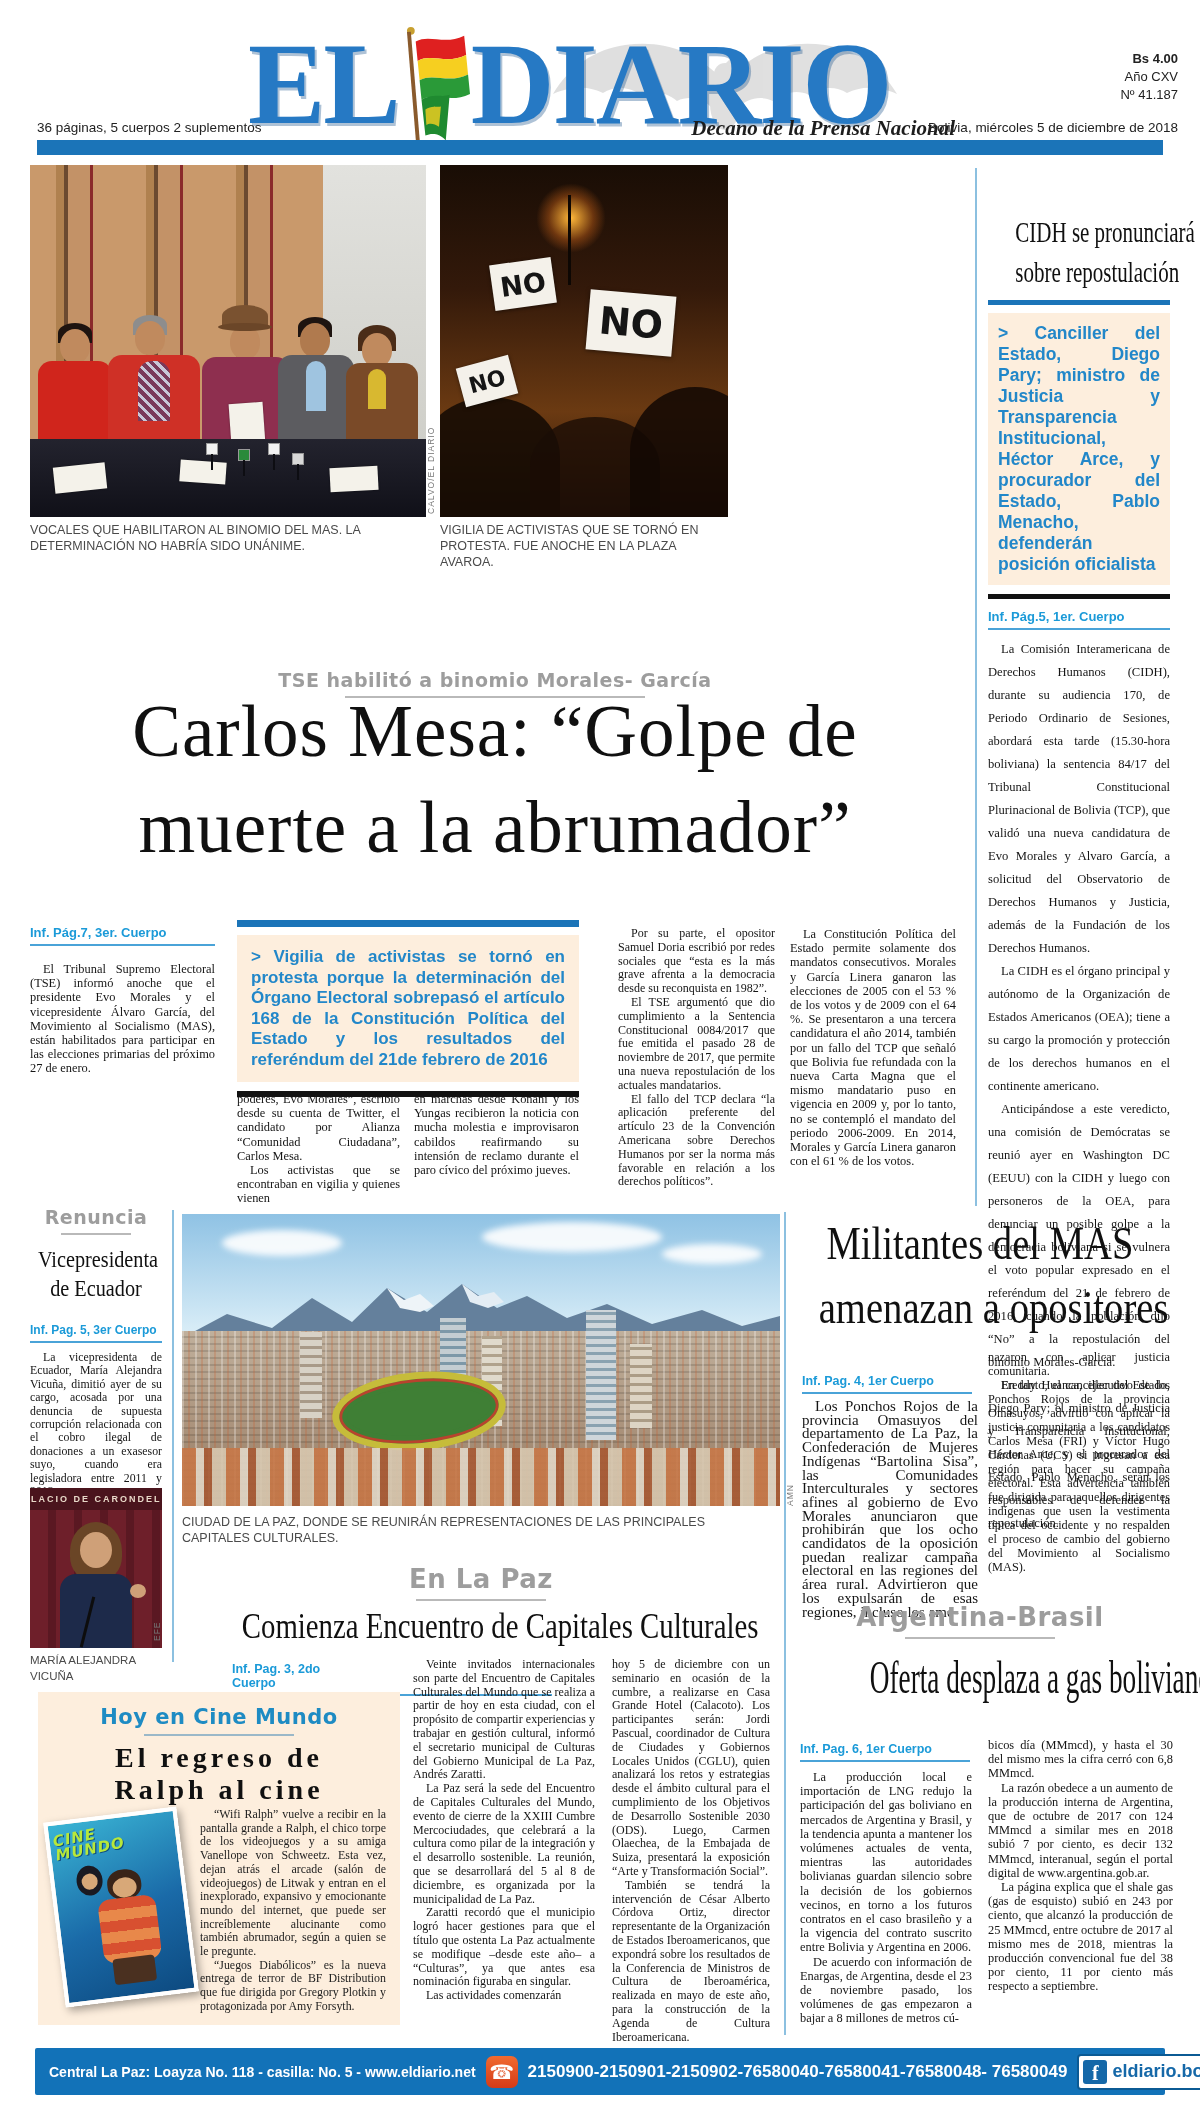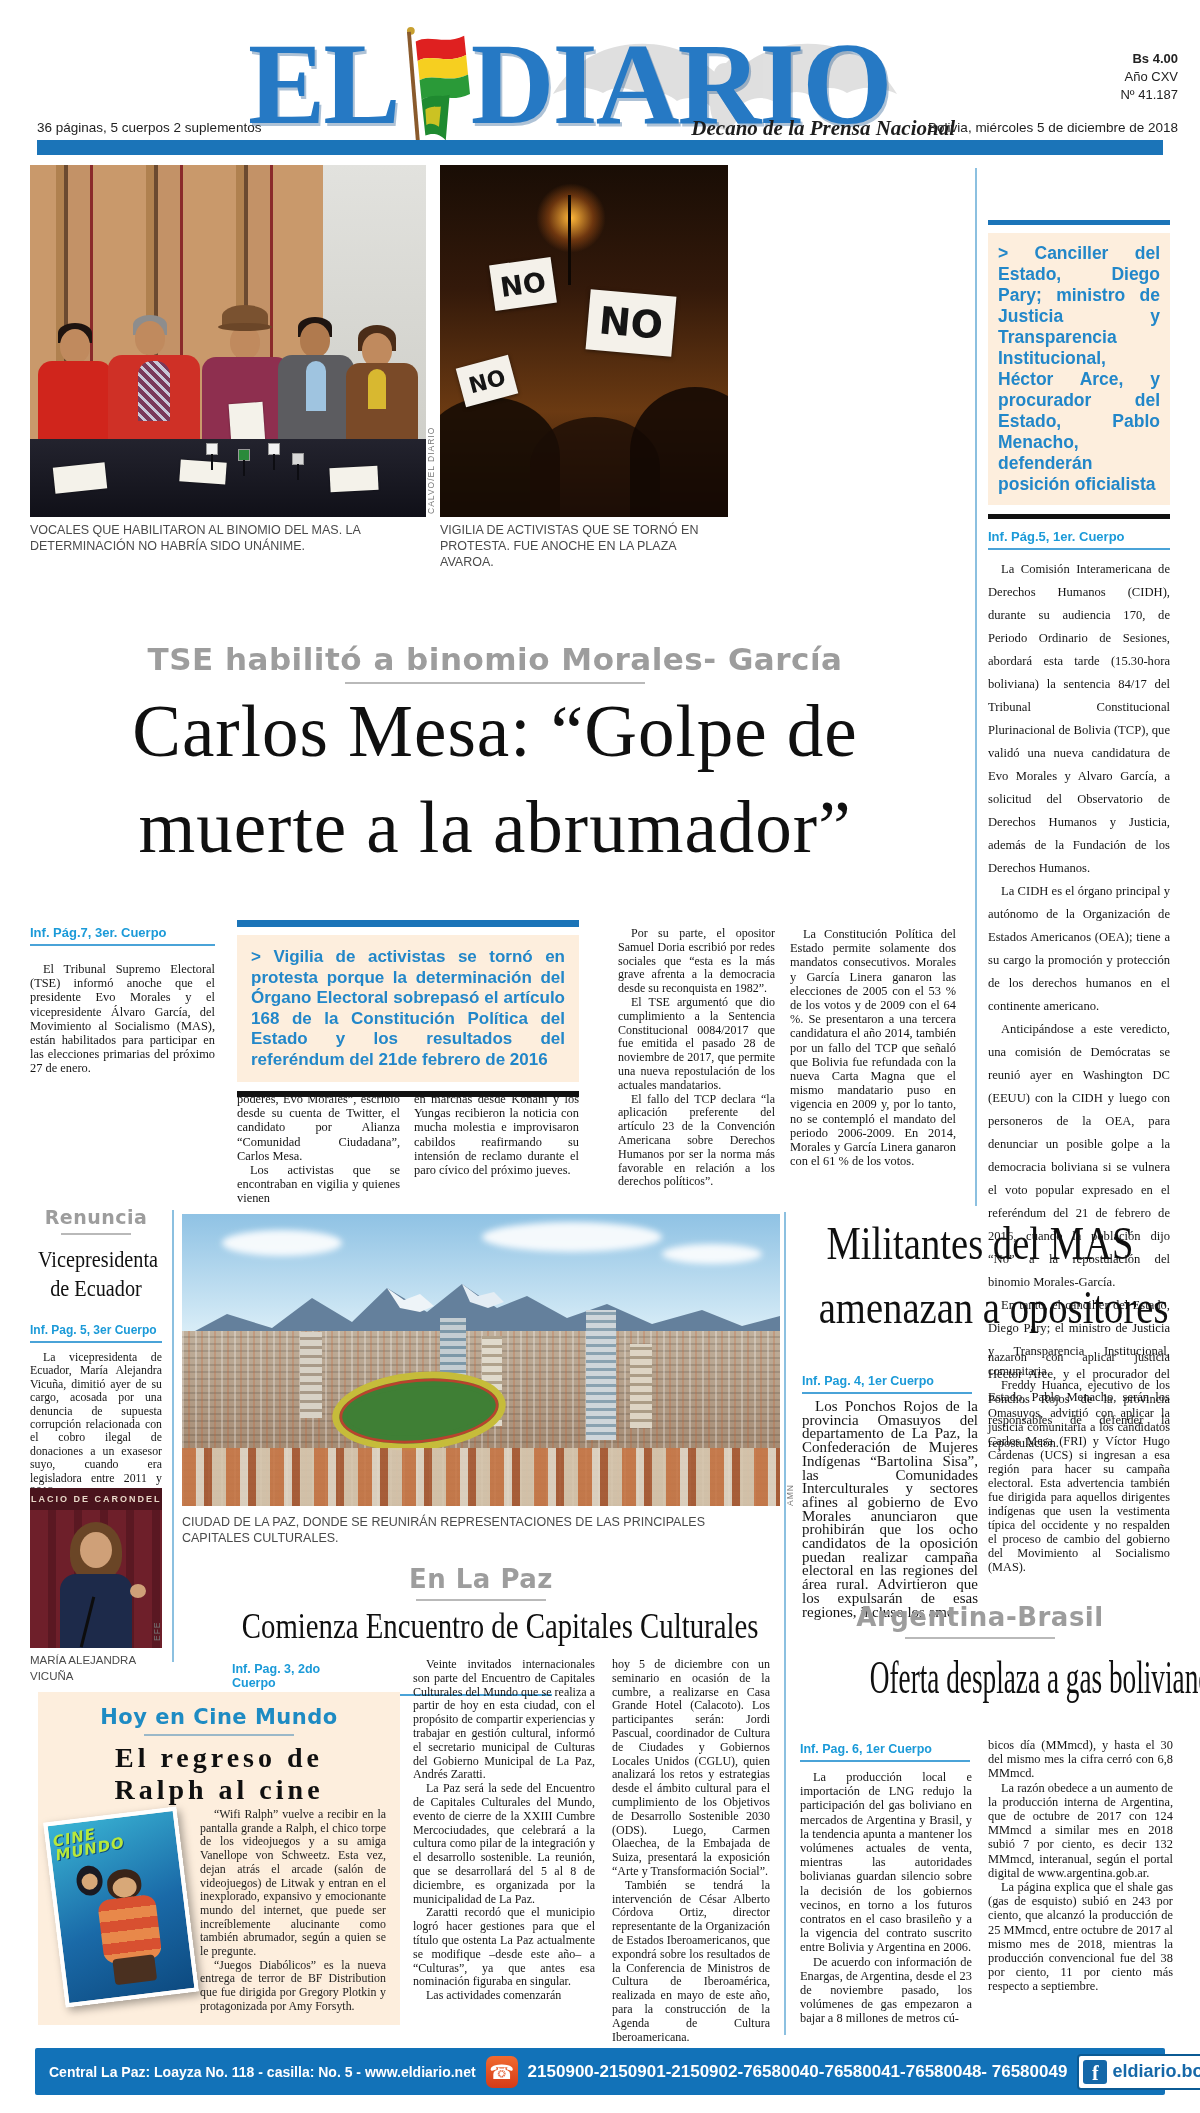--- a/index.html
+++ b/index.html
@@ -191,36 +191,40 @@
     <div class="sign" style="left:20px;top:196px;width:54px;height:40px;transform:rotate(-15deg);font-size:22px;">
       <span>NO</span>
       </div>
   </div>
 
   <div class="abs caption" style="left:30px;top:522px;width:392px;">VOCALES QUE HABILITARON AL BINOMIO DEL MAS. LA DETERMINACIÓN NO HABRÍA SIDO UNÁNIME.</div>
   <div class="abs caption" style="left:440px;top:522px;width:288px;">VIGILIA DE ACTIVISTAS QUE SE TORNÓ EN PROTESTA. FUE ANOCHE EN LA PLAZA AVAROA.</div>
 
   <div class="abs vline" style="left:975px;top:168px;height:1038px;"></div>
   <div class="abs" style="left:988px;top:212px;width:182px;">
+    <div class="headline" style="font-size:30px;line-height:40px;">
+      <span class="cx sx70">CIDH se pronunciará</span>
+      <span class="cx sx70">sobre repostulación</span>
+    </div>
     <div style="height:5px;background:#1b74b8;margin-top:8px;"></div>
     <div class="quote-box" style="margin-top:8px;padding:10px 10px;font-size:17.5px;line-height:21px;">
       <span>&gt; Canciller del Estado, Diego Pary; ministro de Justicia y Transparencia Institucional, Héctor Arce, y procurador del Estado, Pablo Menacho, defenderán posición oficialista</span>
     </div>
     <div style="height:5px;background:#111;margin-top:9px;"></div>
     <div class="ref" style="margin-top:10px;">Inf. Pág.5, 1er. Cuerpo</div>
     <div class="ref-rule"></div>
     <div class="body-txt" style="margin-top:8px;font-size:12.6px;line-height:23px;">
       <p>La Comisión Interamericana de Derechos Humanos (CIDH), durante su audiencia 170, de Periodo Ordinario de Sesiones, abordará esta tarde (15.30-hora boliviana) la sentencia 84/17 del Tribunal Constitucional Plurinacional de Bolivia (TCP), que validó una nueva candidatura de Evo Morales y Alvaro García, a solicitud del Observatorio de Derechos Humanos y Justicia, además de la Fundación de los Derechos Humanos.</p>
       <p>La CIDH es el órgano principal y autónomo de la Organización de Estados Americanos (OEA); tiene a su cargo la promoción y protección de los derechos humanos en el continente americano.</p>
       <p>Anticipándose a este veredicto, una comisión de Demócratas se reunió ayer en Washington DC (EEUU) con la CIDH y luego con personeros de la OEA, para denunciar un posible golpe a la democracia boliviana si se vulnera el voto popular expresado en el referéndum del 21 de febrero de 2016, cuando la población dijo “No” a la repostulación del binomio Morales-García.</p>
       <p>En tanto, el canciller del Estado, Diego Pary; el ministro de Justicia y Transparencia Institucional, Héctor Arce, y el procurador del Estado, Pablo Menacho, serán los responsables de defender la repostulación.</p>
     </div>
   </div>
 
-  <div class="abs kicker dsans" style="left:30px;top:641px;width:930px;font-size:31px;">
+  <div class="abs kicker dsans" style="left:30px;top:669px;width:930px;font-size:19px;">
     <span>TSE habilitó a binomio Morales- García</span>
     <div class="kicker-rule" style="width:300px;"></div>
   </div>
   <div class="abs headline" style="left:30px;top:684px;width:930px;font-size:73px;line-height:96px;letter-spacing:1px;">
     <span style="display:block;">Carlos Mesa: “Golpe de</span>
     <span style="display:block;">muerte a la abrumador”</span>
   </div>
 
   <div class="abs" style="left:30px;top:925px;width:185px;">
     <div class="ref">Inf. Pág.7, 3er. Cuerpo</div>

